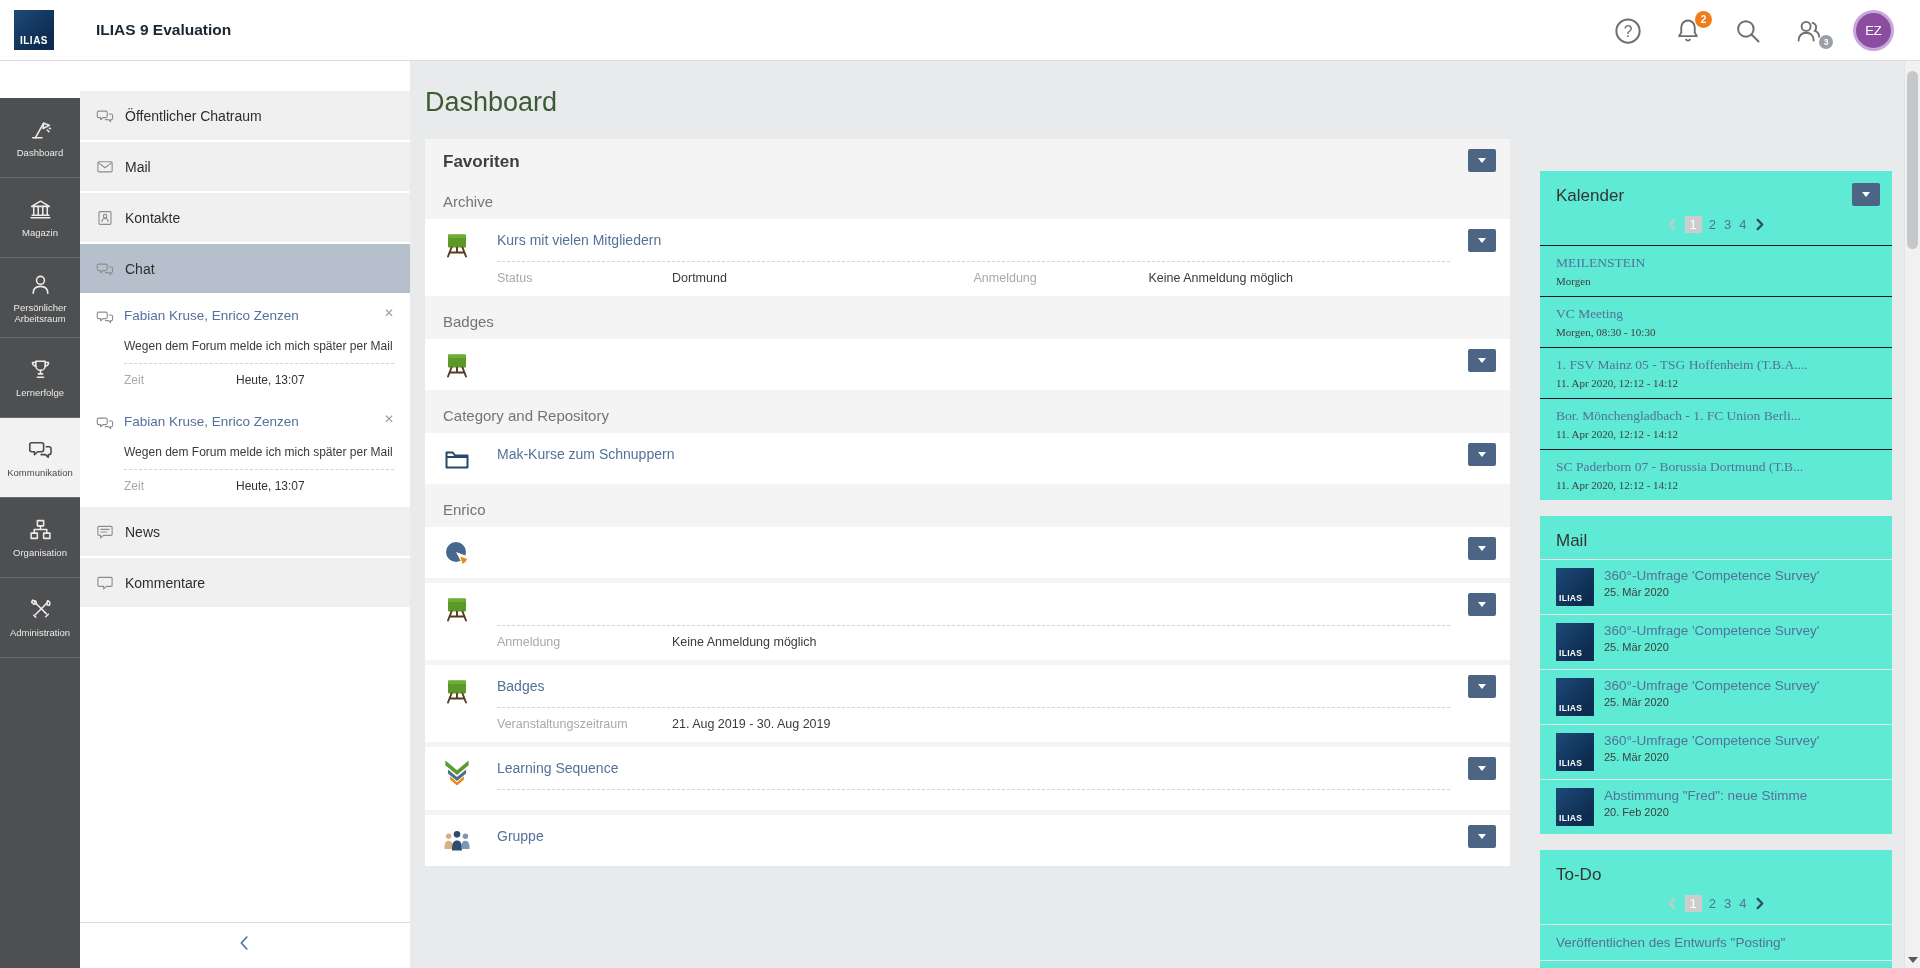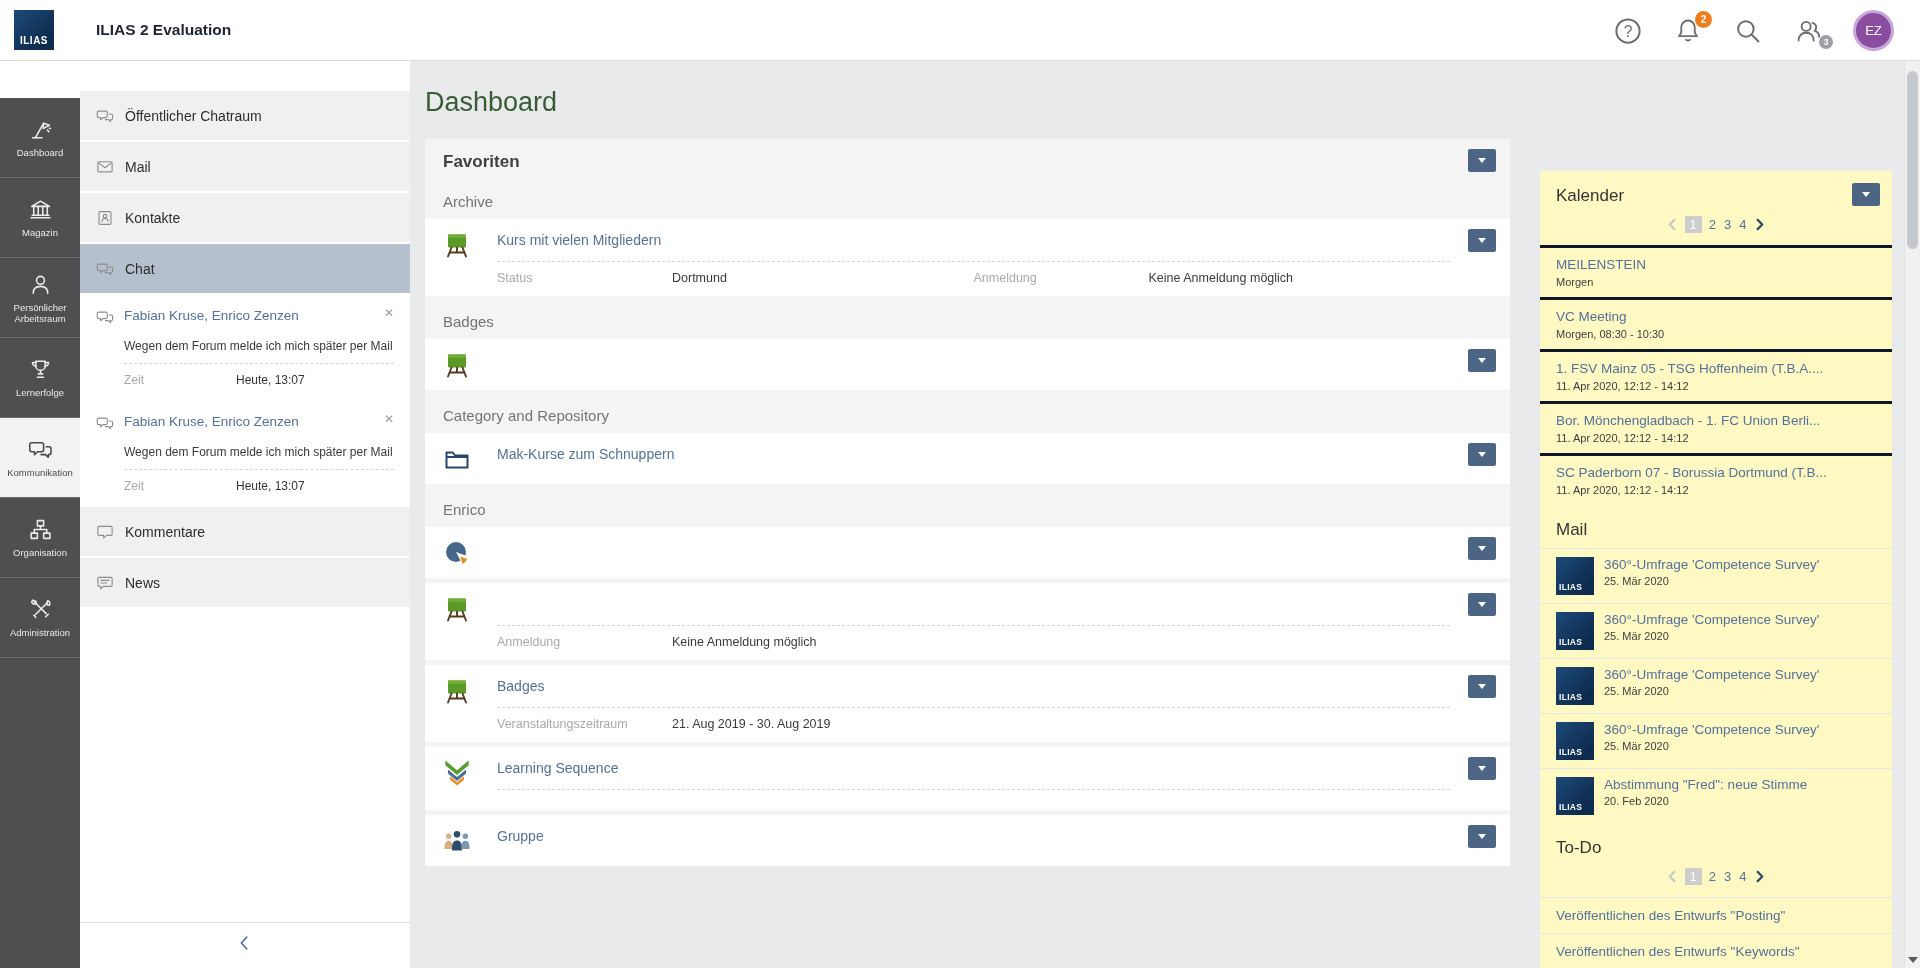--- a/index.html
+++ b/index.html
@@ -80,33 +80,33 @@
             cursor:pointer; min-height:20px; }
   .fdash { border-top:1px dashed #d4d4d4; margin:11px 0 9px; }
   .fprops { display:flex; }
   .prop { flex:1; display:flex; }
   .plabel { width:175px; flex:none; font-size:12.5px; color:#a9a9a9; }
   .pvalue { font-size:12.5px; color:#3b3b3b; }
   .fav-row .dd-btn { top:10px; }
 
   
   .right-col { position:absolute; left:1130px; top:110px; width:352px; }
-  .panel { background:#fef9c3; }
+  .panel { background:#5eead4; margin-bottom:16px; }
   .panel-head { position:relative; padding:15px 14px 8px 16px; }
   .panel-title { font-size:17px; color:#343434; }
   .panel-head .dd-btn { top:12px; right:12px; }
   .pager { text-align:center; padding:2px 0 12px; font-size:13px; display:flex; justify-content:center;
            align-items:center; gap:6px; }
   .pg-chev { display:flex; cursor:pointer; }
   .pg-chev svg { width:13px; height:13px; }
   .pg-prev { color:#c9c9c9; }
   .pg-next { color:#2c4b68; }
   .pg-num { color:#54719a; cursor:pointer; padding:0 1px; }
   .pg-num.cur { background:#cdcdcd; color:#fff; padding:1px 5px; }
-  .ev { border-top:3px solid #0f172a; padding:9px 14px 9px 16px; }
+  .ev { border-top:1px solid #0f172a; padding:9px 14px 9px 16px;font-family:Liberation Serif, serif; }
   .ev-title { font-size:13.5px; color:#54719a; text-decoration:none; cursor:pointer; display:block;
               white-space:nowrap; overflow:hidden; }
   .ev-time { font-size:11px; color:#3e3e3e; margin-top:4px; }
   .mail-item { border-top:1px solid #e6e6e6; padding:8px 14px 8px 16px; display:flex; gap:10px; align-items:flex-start; }
   .mlogo { width:38px; height:38px; flex:none; background:linear-gradient(135deg,#1d4a79 0%,#0d2b4e 80%);
            display:flex; align-items:flex-end; }
   .mlogo span { color:#fff; font-size:8.5px; font-weight:bold; padding:0 0 3px 3px; letter-spacing:.3px; }
   .mi-title { font-size:13.5px; color:#54719a; text-decoration:none; cursor:pointer; display:block;
               white-space:nowrap; overflow:hidden; }
   .mi-date { font-size:11px; color:#3e3e3e; margin-top:3px; }
@@ -119,21 +119,21 @@
   .sb-down { position:absolute; left:3px; bottom:5px; width:0; height:0; border-left:5px solid transparent;
              border-right:5px solid transparent; border-top:6px solid #5a5a5a; }
 </style>
 </head>
 <body>
 
 <div class="header">
   <div class="logo">
     <span>ILIAS</span>
   </div>
-  <div class="app-title">ILIAS 2 Evaluation</div>
+  <div class="app-title">ILIAS 9 Evaluation</div>
   <div class="hicons">
     <div class="hbtn">
       <span><svg viewBox="0 0 24 24" fill="none" stroke="currentColor" stroke-width="1.6">
             <circle cx="12" cy="12" r="9.3"></circle>
             <text x="12" y="16.4" font-size="12.5" fill="#6e6e6e" stroke="none" text-anchor="middle" font-family="Liberation Sans, sans-serif">?</text>
           </svg></span>
     </div>
     <div class="hbtn">
       <span><svg viewBox="0 0 24 24" fill="none" stroke="currentColor" stroke-width="1.5" stroke-linejoin="round">
             <path d="M12 3.6a5.4 5.4 0 0 1 5.4 5.4v4.2l1.7 2.9H4.9l1.7-2.9V9A5.4 5.4 0 0 1 12 3.6z"></path>
@@ -311,33 +311,33 @@
         <div class="cc-body">Wegen dem Forum melde ich mich später per Mail</div>
         <div class="cc-dash"></div>
         <div class="cc-meta">
           <span class="ml">Zeit</span>
           <span class="mv">Heute, 13:07</span>
         </div>
       </div>
       <div class="slate-item">
         <span class="sicon">
           <svg viewBox="0 0 24 24" fill="none" stroke="currentColor" stroke-width="1.5" stroke-linecap="round" stroke-linejoin="round">
-            <path d="M4 4.5h16a1.5 1.5 0 0 1 1.5 1.5v9a1.5 1.5 0 0 1-1.5 1.5h-5.8l-4 3.4v-3.4H4A1.5 1.5 0 0 1 2.5 15V6A1.5 1.5 0 0 1 4 4.5z"></path>
-          </svg>
-        </span>
-        <span class="slabel">Kommentare</span>
+            <path d="M4 4.5h16a1.5 1.5 0 0 1 1.5 1.5v9a1.5 1.5 0 0 1-1.5 1.5H10l-3.8 3.4v-3.4H4A1.5 1.5 0 0 1 2.5 15V6A1.5 1.5 0 0 1 4 4.5z"></path>
+            <path d="M6.5 8.5h11M6.5 12h8"></path>
+          </svg>
+        </span>
+        <span class="slabel">News</span>
       </div>
       <div class="slate-item">
         <span class="sicon">
           <svg viewBox="0 0 24 24" fill="none" stroke="currentColor" stroke-width="1.5" stroke-linecap="round" stroke-linejoin="round">
-            <path d="M4 4.5h16a1.5 1.5 0 0 1 1.5 1.5v9a1.5 1.5 0 0 1-1.5 1.5H10l-3.8 3.4v-3.4H4A1.5 1.5 0 0 1 2.5 15V6A1.5 1.5 0 0 1 4 4.5z"></path>
-            <path d="M6.5 8.5h11M6.5 12h8"></path>
-          </svg>
-        </span>
-        <span class="slabel">News</span>
+            <path d="M4 4.5h16a1.5 1.5 0 0 1 1.5 1.5v9a1.5 1.5 0 0 1-1.5 1.5h-5.8l-4 3.4v-3.4H4A1.5 1.5 0 0 1 2.5 15V6A1.5 1.5 0 0 1 4 4.5z"></path>
+          </svg>
+        </span>
+        <span class="slabel">Kommentare</span>
       </div>
     </div>
   <div class="slate-bottom">
     <span><svg viewBox="0 0 24 24" fill="none" stroke="#4d6f9d" stroke-width="1.8" stroke-linecap="round" stroke-linejoin="round">
           <polyline points="14,5.5 8,12 14,18.5"></polyline>
         </svg></span>
   </div>
 </div>
 
 <div class="main">

